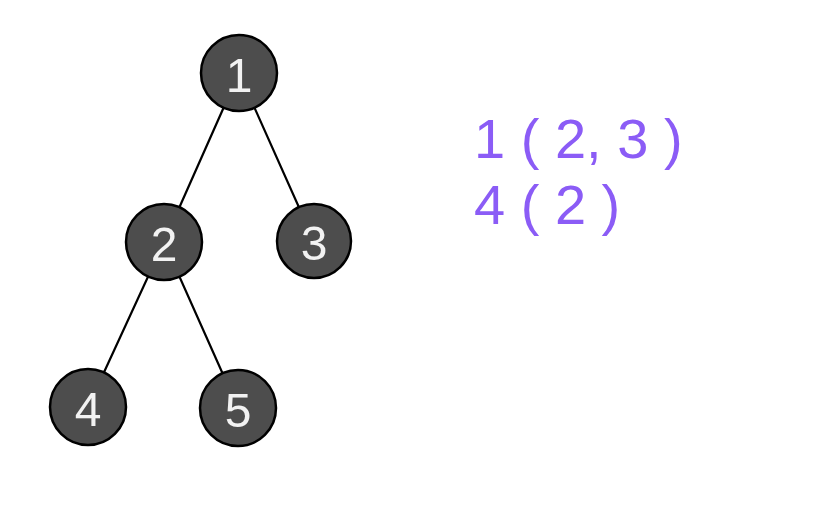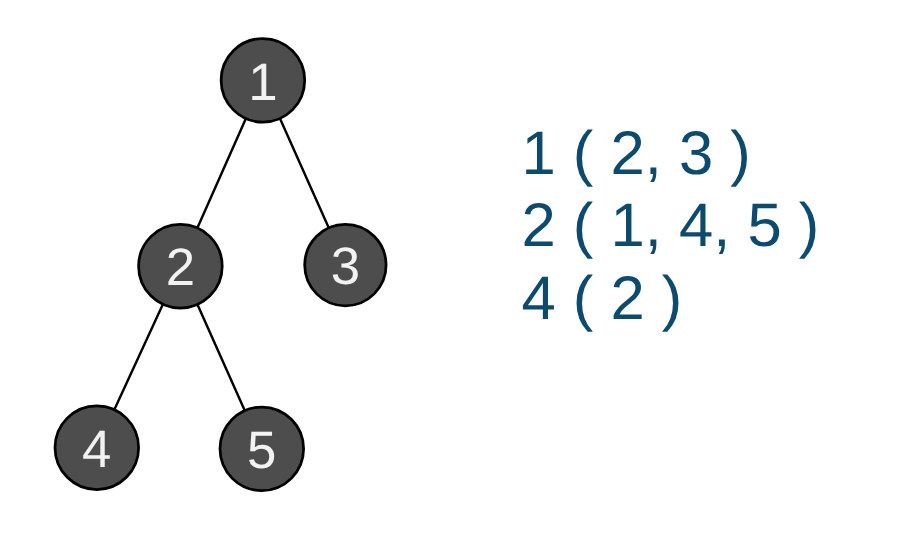--- a/index.html
+++ b/index.html
@@ -34,21 +34,21 @@
     fill: #f2f2f2;
     font-size: 48px;
     font-family: "Liberation Sans", sans-serif;
     text-anchor: middle;
     dominant-baseline: central;
   }
   .adj {
     position: absolute;
     left: 474px;
     top: 106px;
-    color: #0c4a6e;
+    color: #8b5cf6;
   }
   .adj-row {
     font-size: 56px;
     line-height: 66px;
     white-space: pre;
     font-family: "Liberation Sans", sans-serif;
   }
 </style>
 </head>
 <body>
@@ -86,17 +86,16 @@
 
     <g>
       <circle class="node-circle" cx="238" cy="408" r="38" fill="#4d4d4d"></circle>
       <text class="node-label" x="238" y="410">5</text>
     </g>
 
   </svg>
 
   <div class="adj">
     <div class="adj-row">1 ( 2, 3 )</div>
-    <div class="adj-row">2 ( 1, 4, 5 )</div>
     <div class="adj-row">4 ( 2 )</div>
   </div>
 
 </div>
 
 </body></html>

